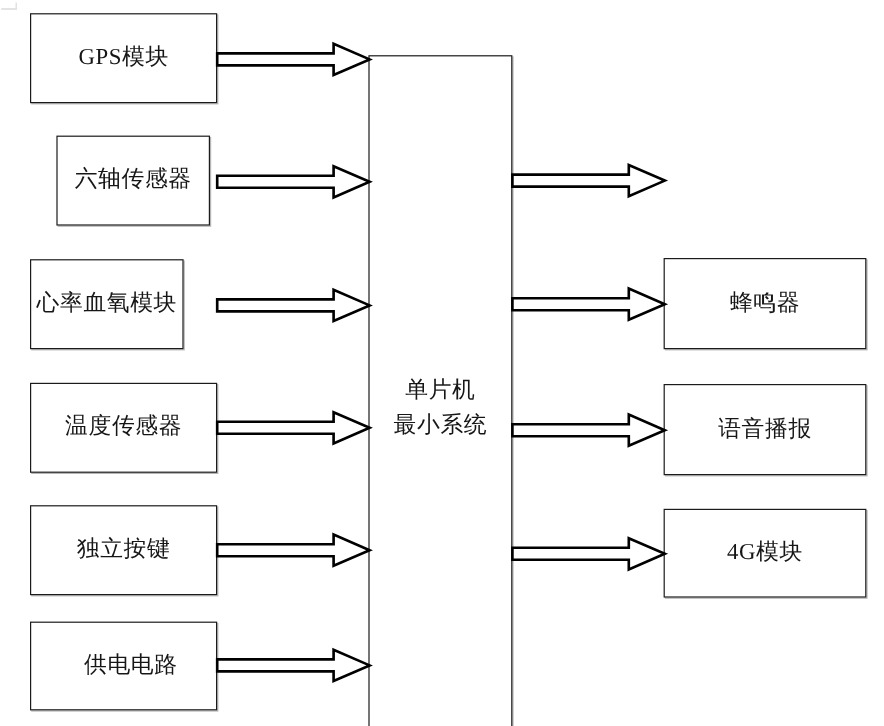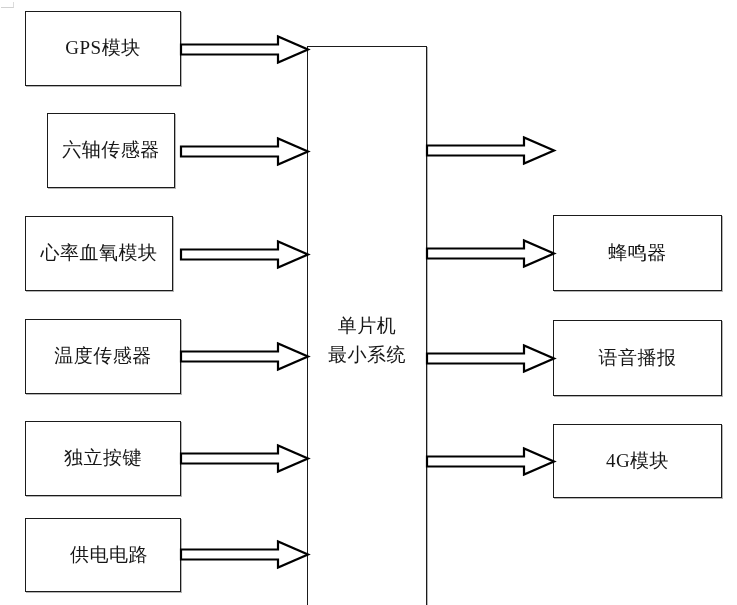--- a/index.html
+++ b/index.html
@@ -71,21 +71,21 @@
 <body>
 
 <div id="diagram">
   <div class="corner-mark"></div>
 <div class="node" style="left: 25px; top: 11px; width: 156px; height: 75px;">
       <span class="label">GPS模块</span>
     </div>
     <div class="node" style="left: 15px; top: 113px; width: 128px; height: 75px; margin-left: 32px;">
       <span class="label">六轴传感器</span>
     </div>
-    <div class="node" style="left: 25px; top: 216px; width: 148px; height: 75px;">
+    <div class="node" style="left: 25px; top: 216px; width: 128px; height: 75px;">
       <span class="label">心率血氧模块</span>
     </div>
     <div class="node" style="left: 25px; top: 319px; width: 156px; height: 75px;">
       <span class="label">温度传感器</span>
     </div>
     <div class="node" style="left: 25px; top: 421px; width: 156px; height: 75px;">
       <span class="label">独立按键</span>
     </div>
     <div class="node" style="left: 25px; top: 518px; width: 156px; height: 74px; padding-left: 12px;">
       <span class="label">供电电路</span>

